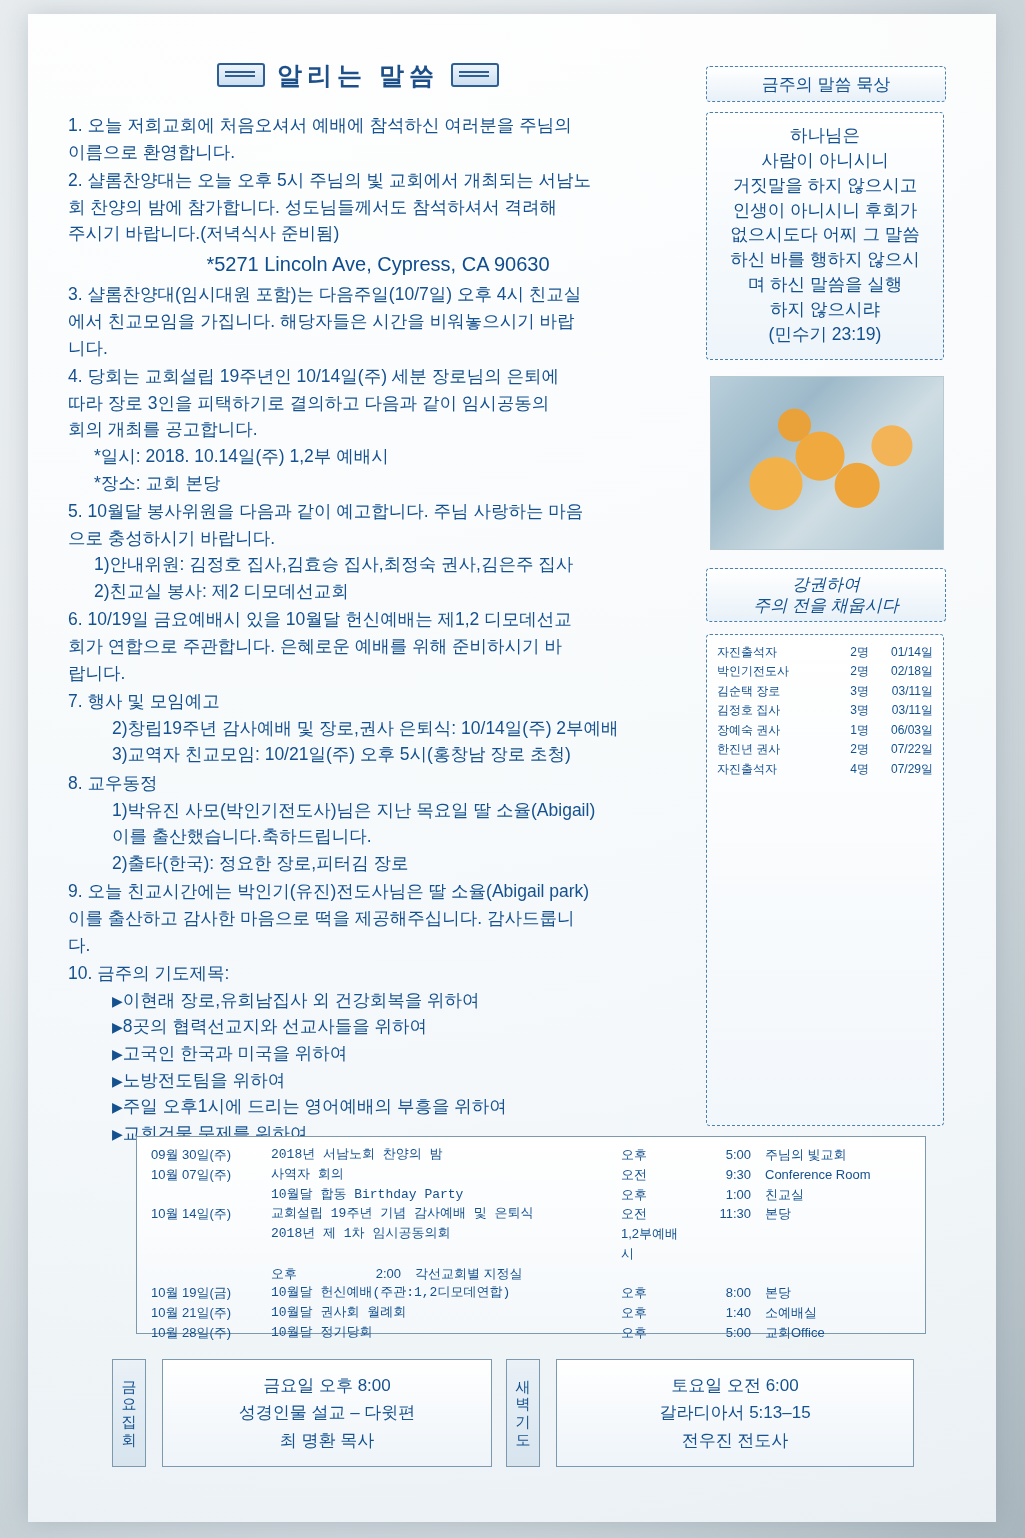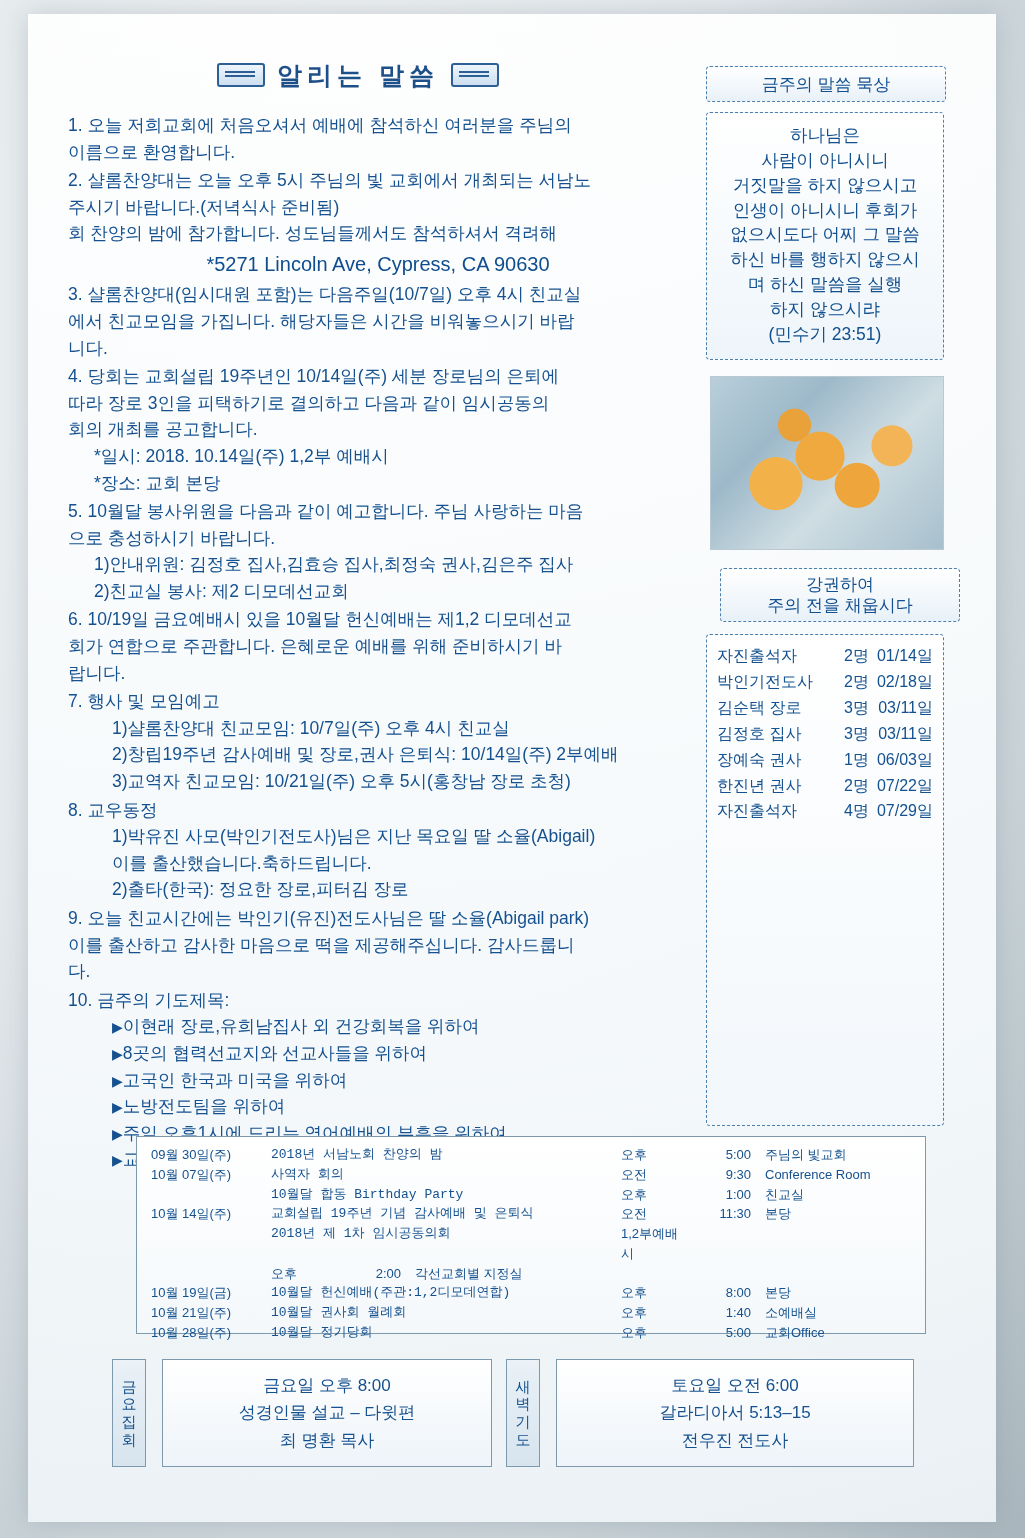--- a/index.html
+++ b/index.html
@@ -150,21 +150,21 @@
     left: 678px;
     top: 620px;
     width: 238px;
     height: 492px;
     border: 1px dashed #4a7fae;
     border-radius: 4px;
     background: linear-gradient(180deg,#ffffff,#f2f7fb);
     box-sizing: border-box;
     padding: 8px 10px 0 10px;
     color: #14518f;
-    font-size: 16px;
+    font-size: 12px;
   }
   .offer-row {
     display: flex;
     align-items: baseline;
     line-height: 1.62;
   }
   .offer-name { flex: 1 1 auto; white-space: nowrap; }
   .offer-count { width: 42px; text-align: right; }
   .offer-date { width: 64px; text-align: right; }
 
@@ -238,22 +238,22 @@
 
       <div class="left-col">
 
         <div class="item">
           <p>1. 오늘 저희교회에 처음오셔서 예배에 참석하신 여러분을 주님의</p>
           <p>이름으로 환영합니다.</p>
         </div>
 
         <div class="item">
           <p>2. 샬롬찬양대는 오늘 오후 5시 주님의 빛 교회에서 개최되는 서남노</p>
+          <p>회 찬양의 밤에 참가합니다. 성도님들께서도 참석하셔서 격려해</p>
           <p>주시기 바랍니다.(저녁식사 준비됨)</p>
-          <p>회 찬양의 밤에 참가합니다. 성도님들께서도 참석하셔서 격려해</p>
         </div>
 
         <div class="addr">*5271 Lincoln Ave, Cypress, CA 90630</div>
 
         <div class="item">
           <p>3. 샬롬찬양대(임시대원 포함)는 다음주일(10/7일) 오후 4시 친교실</p>
           <p>에서 친교모임을 가집니다. 해당자들은 시간을 비워놓으시기 바랍</p>
           <p>니다.</p>
         </div>
 
@@ -273,21 +273,20 @@
         </div>
 
         <div class="item">
           <p>6. 10/19일 금요예배시 있을 10월달 헌신예배는 제1,2 디모데선교</p>
           <p>회가 연합으로 주관합니다. 은혜로운 예배를 위해 준비하시기 바</p>
           <p>랍니다.</p>
         </div>
 
         <div class="item">
           <p>7. 행사 및 모임예고</p>
-          <p class="indent2">1)샬롬찬양대 친교모임: 10/7일(주) 오후 4시 친교실</p>
           <p class="indent2">2)창립19주년 감사예배 및 장로,권사 은퇴식: 10/14일(주) 2부예배</p>
           <p class="indent2">3)교역자 친교모임: 10/21일(주) 오후 5시(홍창남 장로 초청)</p>
         </div>
 
         <div class="item">
           <p>8. 교우동정</p>
           <p class="indent2">1)박유진 사모(박인기전도사)님은 지난 목요일 딸 소율(Abigail)</p>
           <p class="indent2">이를 출산했습니다.축하드립니다.</p>
           <p class="indent2">2)출타(한국): 정요한 장로,피터김 장로</p>
         </div>
@@ -314,26 +313,26 @@
 
       <div class="verse-box">
         <div>하나님은</div>
         <div>사람이 아니시니</div>
         <div>거짓말을 하지 않으시고</div>
         <div>인생이 아니시니 후회가</div>
         <div>없으시도다 어찌 그 말씀</div>
         <div>하신 바를 행하지 않으시</div>
         <div>며 하신 말씀을 실행</div>
         <div>하지 않으시랴</div>
-        <div>(민수기 23:51)</div>
+        <div>(민수기 23:19)</div>
       </div>
 
       <div class="photo"></div>
 
-      <div class="r-banner two-line" style="left:692px; top:554px;">
+      <div class="r-banner two-line" style="left:678px; top:554px;font-style:italic;">
         <div>강권하여</div>
         <div>주의 전을 채웁시다</div>
       </div>
 
       <div class="offer-table">
         <div class="offer-row">
           <span class="offer-name">자진출석자</span>
           <span class="offer-count">2명</span>
           <span class="offer-date">01/14일</span>
         </div>

